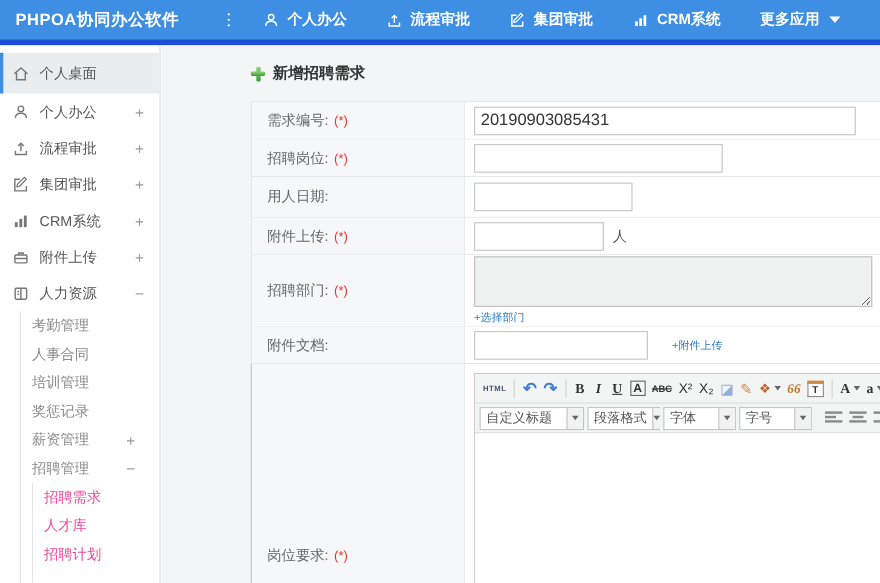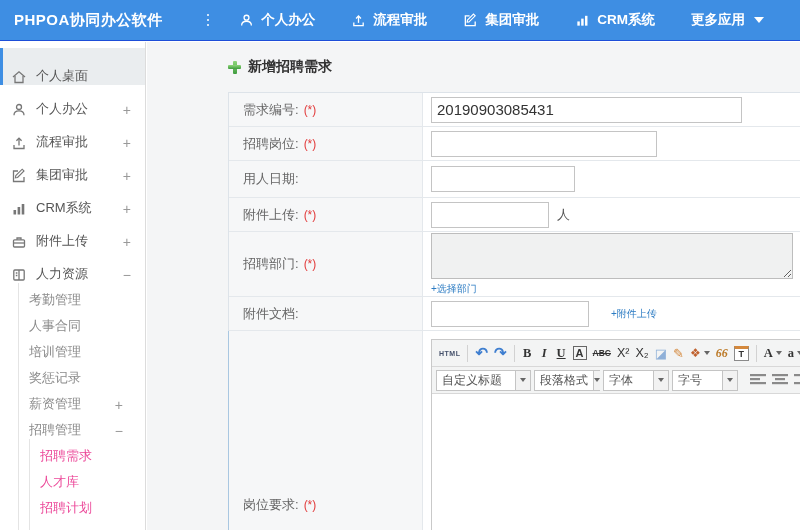--- a/index.html
+++ b/index.html
@@ -1,31 +1,31 @@
 <!DOCTYPE html>
 <html><head>
 <meta charset="utf-8">
 <style>
   * { margin:0; padding:0; box-sizing:border-box; }
   html,body { width:800px; height:530px; overflow:hidden; font-family:"Liberation Sans", sans-serif; background:#fff; }
   #app { position:relative; width:800px; height:530px; overflow:hidden; }
 
   
-  .topbar { position:absolute; top:0; left:0; width:800px; height:41px; background:#3e8ee3; border-bottom:1px solid #1d4ed8; display:flex; align-items:center; color:#fff; }
+  .topbar { position:absolute; top:0; left:0; width:800px; height:41px; background:#3e8ee3; border-bottom:5px solid #1d4ed8; display:flex; align-items:center; color:#fff; }
   .brand { margin-left:14px; font-size:15px; font-weight:bold; letter-spacing:.5px; white-space:nowrap; }
   .hamburger { margin-left:44px; width:18px; height:12px; display:flex; flex-direction:column; justify-content:space-between; cursor:pointer; }
   .hamburger i { display:block; height:2px; background:#fff; border-radius:1px; }
   .topnav { display:flex; align-items:center; margin-left:30px; }
   .topnav-item { display:flex; align-items:center; gap:7px; margin-right:36px; font-size:13.5px; font-weight:bold; cursor:pointer; white-space:nowrap; }
   .topnav-item svg { display:block; }
   .caret-down { width:0; height:0; border-left:5px solid transparent; border-right:5px solid transparent; border-top:6px solid #fff; margin-left:2px; }
 
   
   .sidebar { position:absolute; top:42px; left:0; width:146px; height:488px; background:#fff; border-right:1px solid #dcdcdc; padding-top:6px; overflow:hidden; }
-  .side-item { height:33px; display:flex; align-items:flex-end; padding-left:11px; color:#555; font-size:13px; cursor:pointer; }
+  .side-item { height:33px; display:flex; align-items:center; padding-left:11px; color:#555; font-size:13px; cursor:pointer; }
   .side-item .s-icon { width:16px; height:16px; margin-right:9px; color:#777; flex:none; }
   .side-item .toggle { margin-left:auto; margin-right:14px; color:#999; font-size:14px; }
   .side-item.active { height:37px; background:#eaedef; border-left:3px solid #3e8ee3; padding-left:8px; }
   .sub { margin-left:18px; border-left:1px solid #e4e4e4; }
   .sub .side-item { height:26px; color:#8b8b8b; padding-left:10px; }
   .sub .side-item .toggle { margin-right:22px; }
   .subsub { margin-left:10px; border-left:1px solid #e4e4e4; padding-bottom:60px; }
   .subsub .side-item { height:26px; color:#ec4899; padding-left:10px; }
 
   
@@ -256,21 +256,21 @@
     </div>
 
     <div class="form-table">
 
       <div class="frow r-std">
         <div class="flabel">
           <span>需求编号:</span>
           <span class="req">(*)</span>
         </div>
         <div class="fvalue">
-          <input class="txt-input" style="width: 311px;" type="text" value="20190903085431">
+          <input class="txt-input" style="width: 347px;" type="text" value="20190903085431">
         </div>
       </div>
 
       <div class="frow r-std">
         <div class="flabel">
           <span>招聘岗位:</span>
           <span class="req">(*)</span>
         </div>
         <div class="fvalue">
           <input class="txt-input" style="width: 226px;" type="text" value="">

